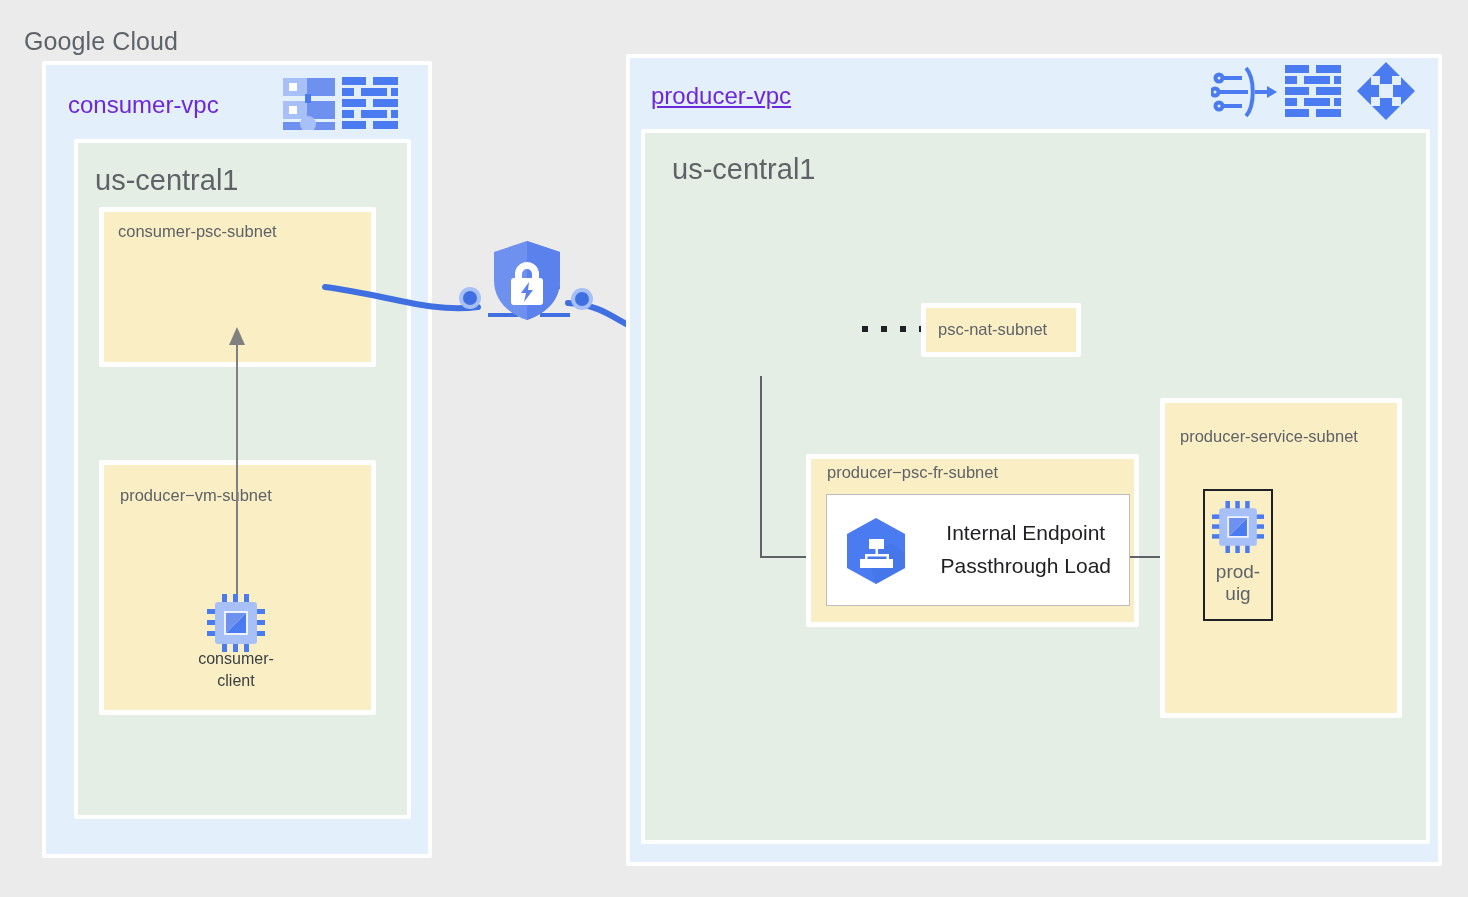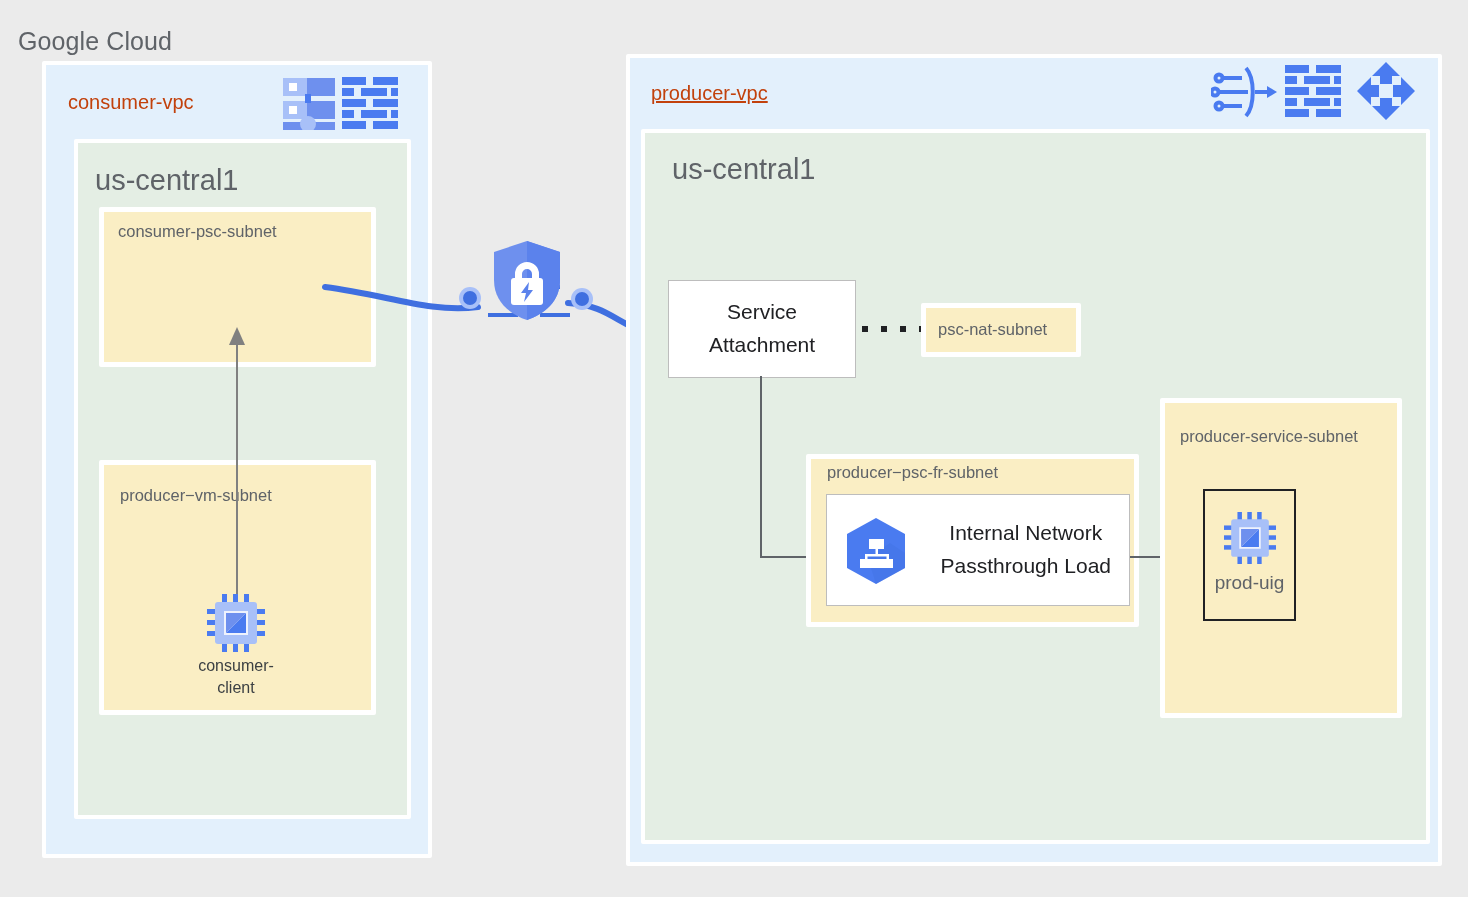--- a/index.html
+++ b/index.html
@@ -6,31 +6,31 @@
   html, body {
     width: 1468px; height: 897px;
     background: #ebebeb;
     font-family: "Liberation Sans", sans-serif;
     overflow: hidden;
   }
   #stage { position: relative; width: 1468px; height: 897px; }
 
   
   .cloud-title {
-    position: absolute; left: 18px; top: 27px;
+    position: absolute; left: 24px; top: 27px;
     font-size: 25px; color: #5f6368; letter-spacing: 0.1px;
   }
   .vpc {
     position: absolute;
     background: #e3f0fc;
     border: 4px solid #ffffff;
     border-radius: 2px;
   }
   .vpc-title {
-    position: absolute; font-size: 20px; color: #c2410c;
+    position: absolute; font-size: 24px; color: #6d28d9;
   }
   .region {
     position: absolute;
     background: #e4eee4;
     border: 4px solid #ffffff;
     border-radius: 2px;
   }
   .region-title {
     position: absolute; font-size: 29px; color: #5f6368;
   }
@@ -148,21 +148,21 @@
         <rect x="48" y="15" width="10" height="5"></rect>
           <rect x="48" y="26" width="10" height="5"></rect>
           <rect x="48" y="37" width="10" height="5"></rect>
       </g>
       <rect x="8" y="8" width="42" height="42" rx="3" fill="#a8c0f8"></rect>
       <rect x="17" y="17" width="24" height="24" fill="#eef2fd"></rect>
       <polygon points="19,39 39,39 39,19" fill="#4a7bf0"></polygon>
       <polygon points="19,39 39,19 19,19" fill="#6e90ee"></polygon>
     </svg>
   </div>
-  <div class="client-label" style="left:156px; top:648px; width:160px;margin-top:7px;">
+  <div class="client-label" style="left:156px; top:648px; width:160px;">
     <div>consumer-</div>
     <div>client</div>
   </div>
 
   <svg class="conn" style="left:318px; top:255px;" width="360" height="95">
     <path d="M7,32 C 70,40 110,58 160,52" stroke="#3f6fe0" stroke-width="6" fill="none" stroke-linecap="round"></path>
     <path d="M250,48 C 290,50 300,70 330,78" stroke="#3f6fe0" stroke-width="6" fill="none" stroke-linecap="round"></path>
     <polygon points="352,82 326,68 330,88" fill="#3f6fe0"></polygon>
 
     <g fill="#3f6fe0">
@@ -237,26 +237,20 @@
         <polygon points="29,58 43,44 35,44 35,36 23,36 23,44 15,44"></polygon>
         <polygon points="0,29 14,15 14,23 22,23 22,35 14,35 14,43"></polygon>
         <polygon points="58,29 44,15 44,23 36,23 36,35 44,35 44,43"></polygon>
       </g>
     </svg>
   </div>
 
   <div class="region" style="left:641px; top:129px; width:789px; height:715px;"></div>
   <div class="region-title" style="left:672px; top:153px;">us-central1</div>
 
-  <div class="node-box" style="left:668px; top:280px; width:188px; height:98px;">
-    <div>
-      <div>Service</div>
-      <div>Attachment</div>
-    </div>
-  </div>
 
   <div class="dot-line" style="left:862px; top:326px;">
     <i></i>
       <i></i>
       <i></i>
       <i></i>
       <i></i>
   </div>
 
   <div class="subnet" style="left:921px; top:303px; width:160px; height:54px;"></div>
@@ -264,21 +258,21 @@
 
   <svg class="conn" style="left:755px; top:376px;" width="90" height="190">
     <path d="M6,0 L6,181 L90,181" stroke="#5f6368" stroke-width="2" fill="none"></path>
   </svg>
 
   <div class="subnet" style="left:806px; top:454px; width:333px; height:173px;"></div>
   <div class="subnet-title" style="left:827px; top:463px;">producer−psc-fr-subnet</div>
 
   <div class="node-box" style="left:826px; top:494px; width:304px; height:112px; justify-content:flex-end; padding-right:18px;">
     <div style="text-align:center;">
-      <div>Internal Network</div>
+      <div>Internal Endpoint</div>
       <div>Passthrough Load</div>
     </div>
   </div>
   <div class="icon" style="left:838px; top:513px;">
     <svg width="76" height="76" viewBox="0 0 76 76">
       <polygon points="38,5 67,21 67,55 38,71 9,55 9,21" fill="#4a7bf0"></polygon>
       <polygon points="38,71 67,55 67,40 52,30 30,45" fill="#3f6fe0" opacity="0.35"></polygon>
       <g fill="#ffffff">
         <rect x="31" y="26" width="15" height="10"></rect>
         <rect x="22" y="46" width="11" height="9"></rect>
@@ -292,21 +286,21 @@
     </svg>
   </div>
 
   <svg class="conn" style="left:1130px; top:550px;" width="76" height="14">
     <line x1="0" y1="7" x2="76" y2="7" stroke="#5f6368" stroke-width="2"></line>
   </svg>
 
   <div class="subnet" style="left:1160px; top:398px; width:242px; height:320px;"></div>
   <div class="subnet-title" style="left:1180px; top:427px;">producer-service-subnet</div>
 
-  <div class="vm-box" style="left:1203px; top:489px; width:93px; height:132px;">
+  <div class="vm-box" style="left:1203px; top:489px; width:70px; height:132px;">
     <div class="icon" style="position:relative; left:0; top:-4px;">
       <svg width="52" height="52" viewBox="0 0 58 58">
         <g fill="#4a7bf0">
           <rect x="15" y="0" width="5" height="10"></rect>
             <rect x="26" y="0" width="5" height="10"></rect>
             <rect x="37" y="0" width="5" height="10"></rect>
           <rect x="15" y="48" width="5" height="10"></rect>
             <rect x="26" y="48" width="5" height="10"></rect>
             <rect x="37" y="48" width="5" height="10"></rect>
           <rect x="0" y="15" width="10" height="5"></rect>

